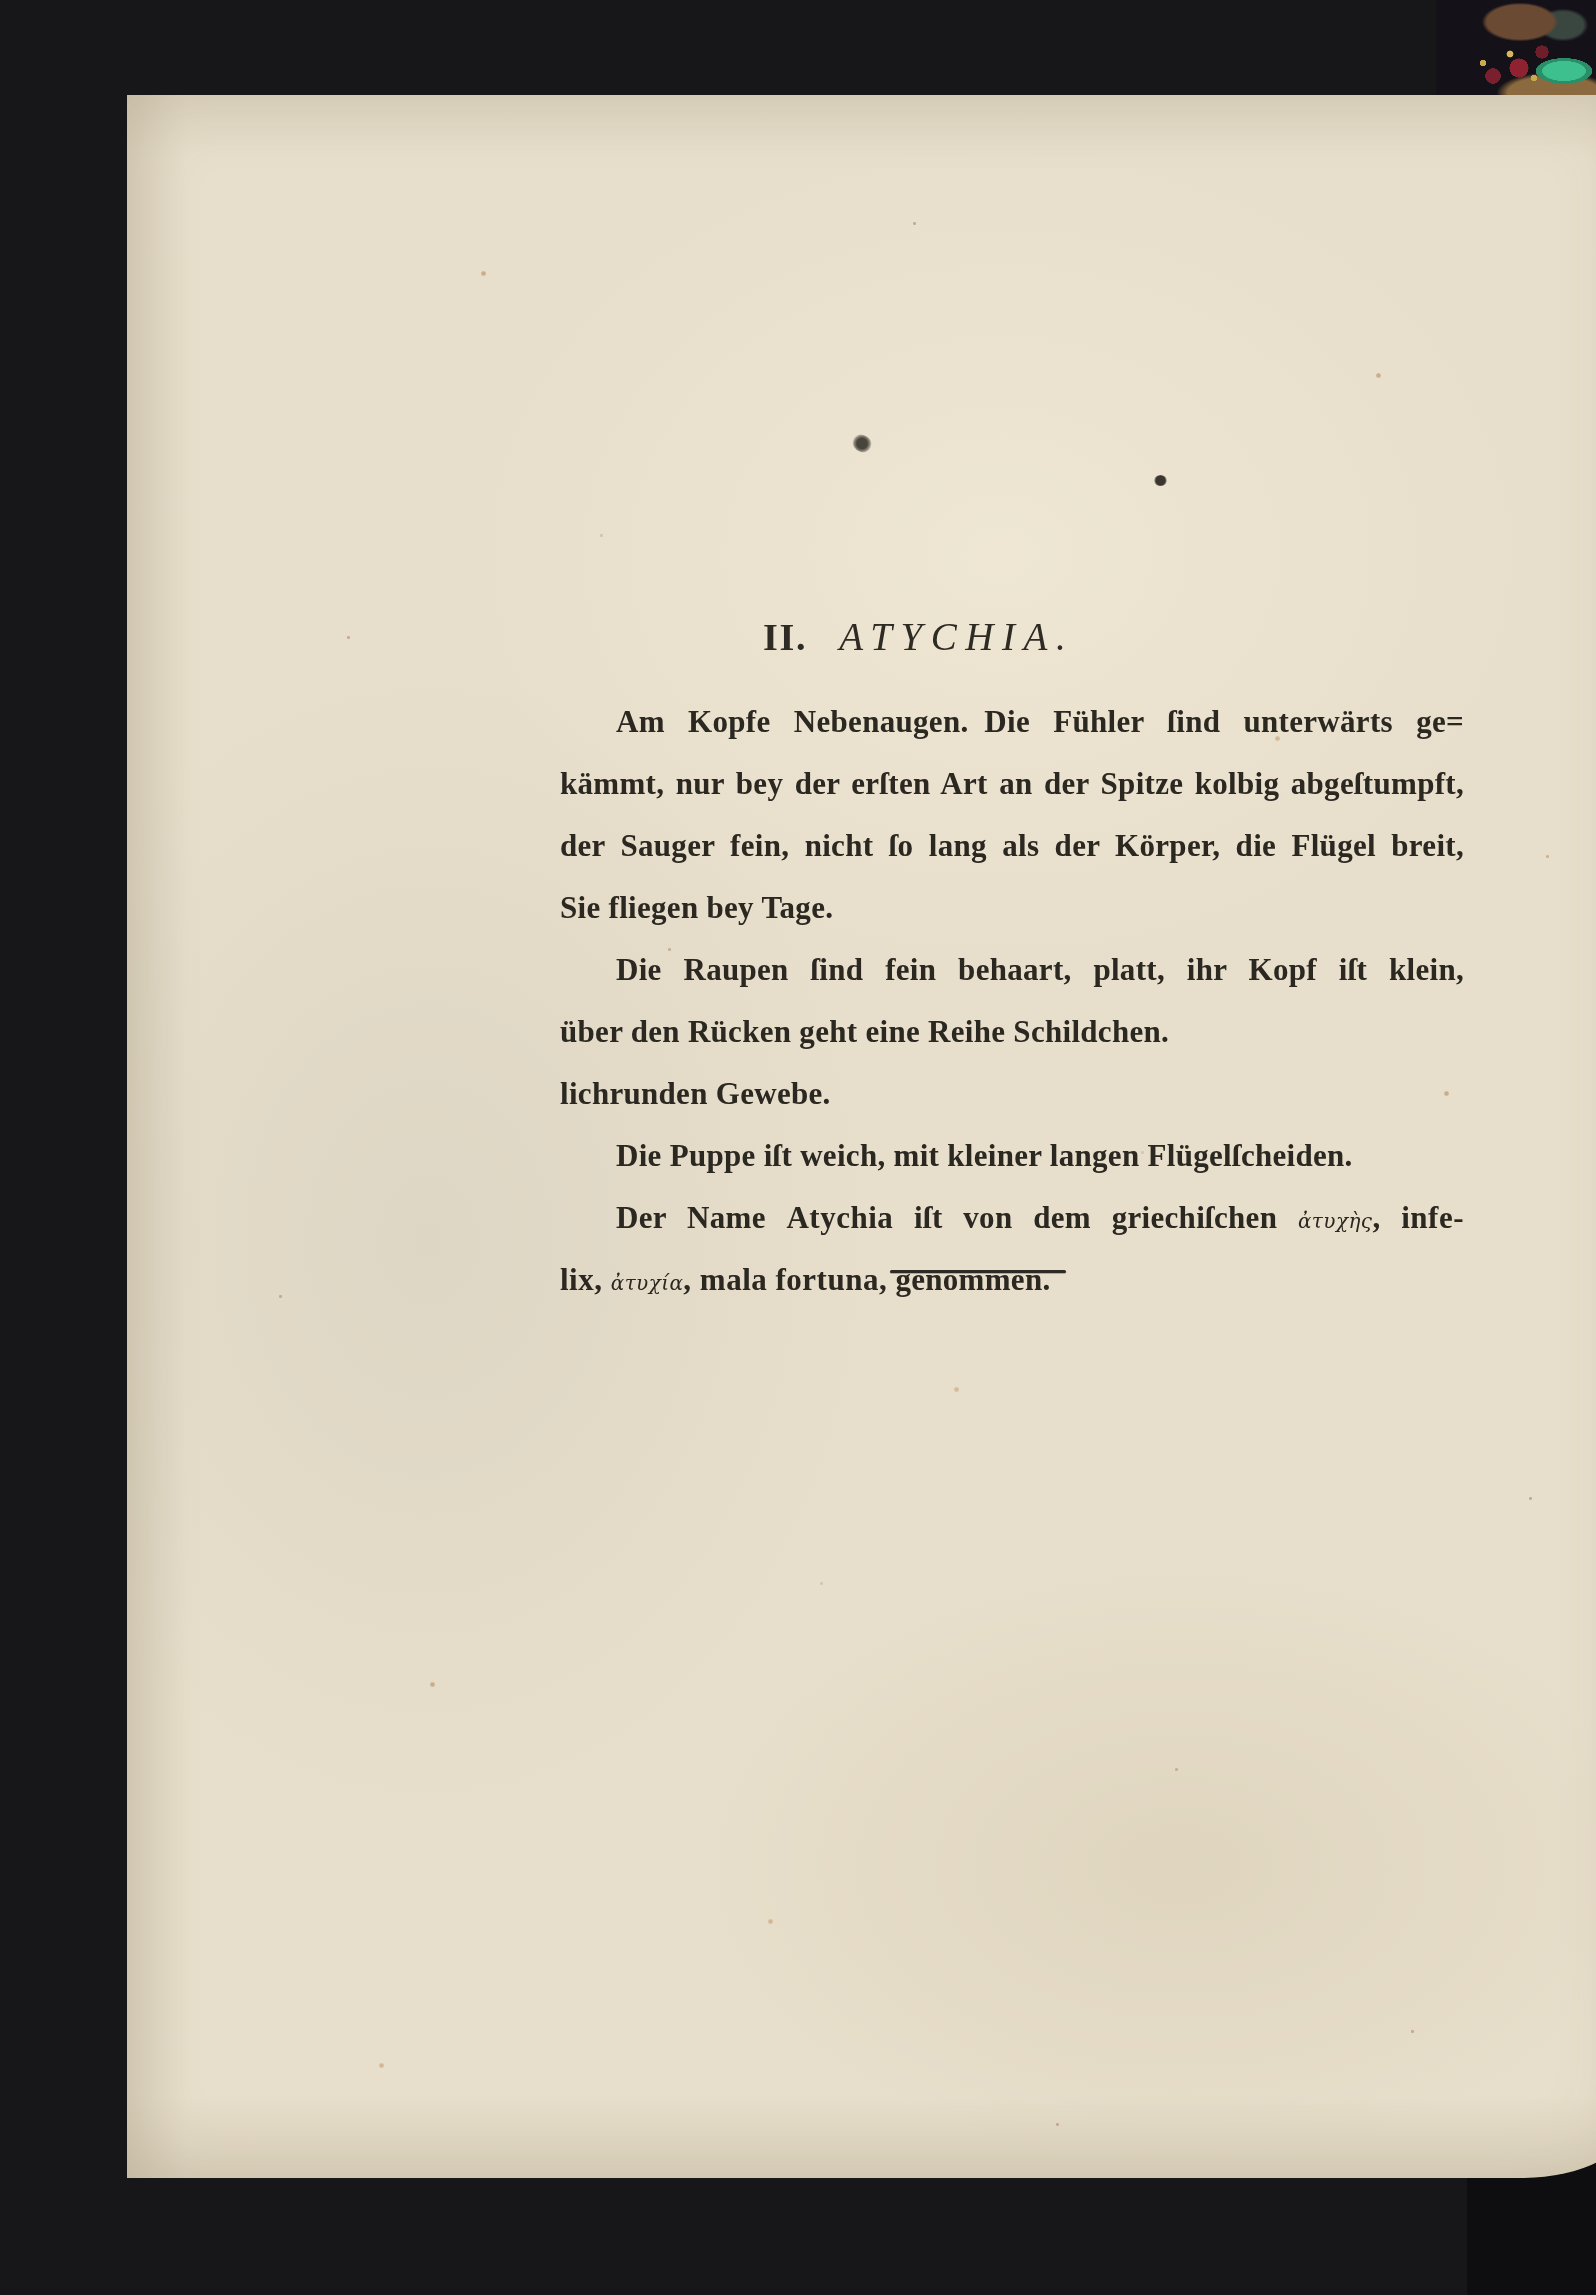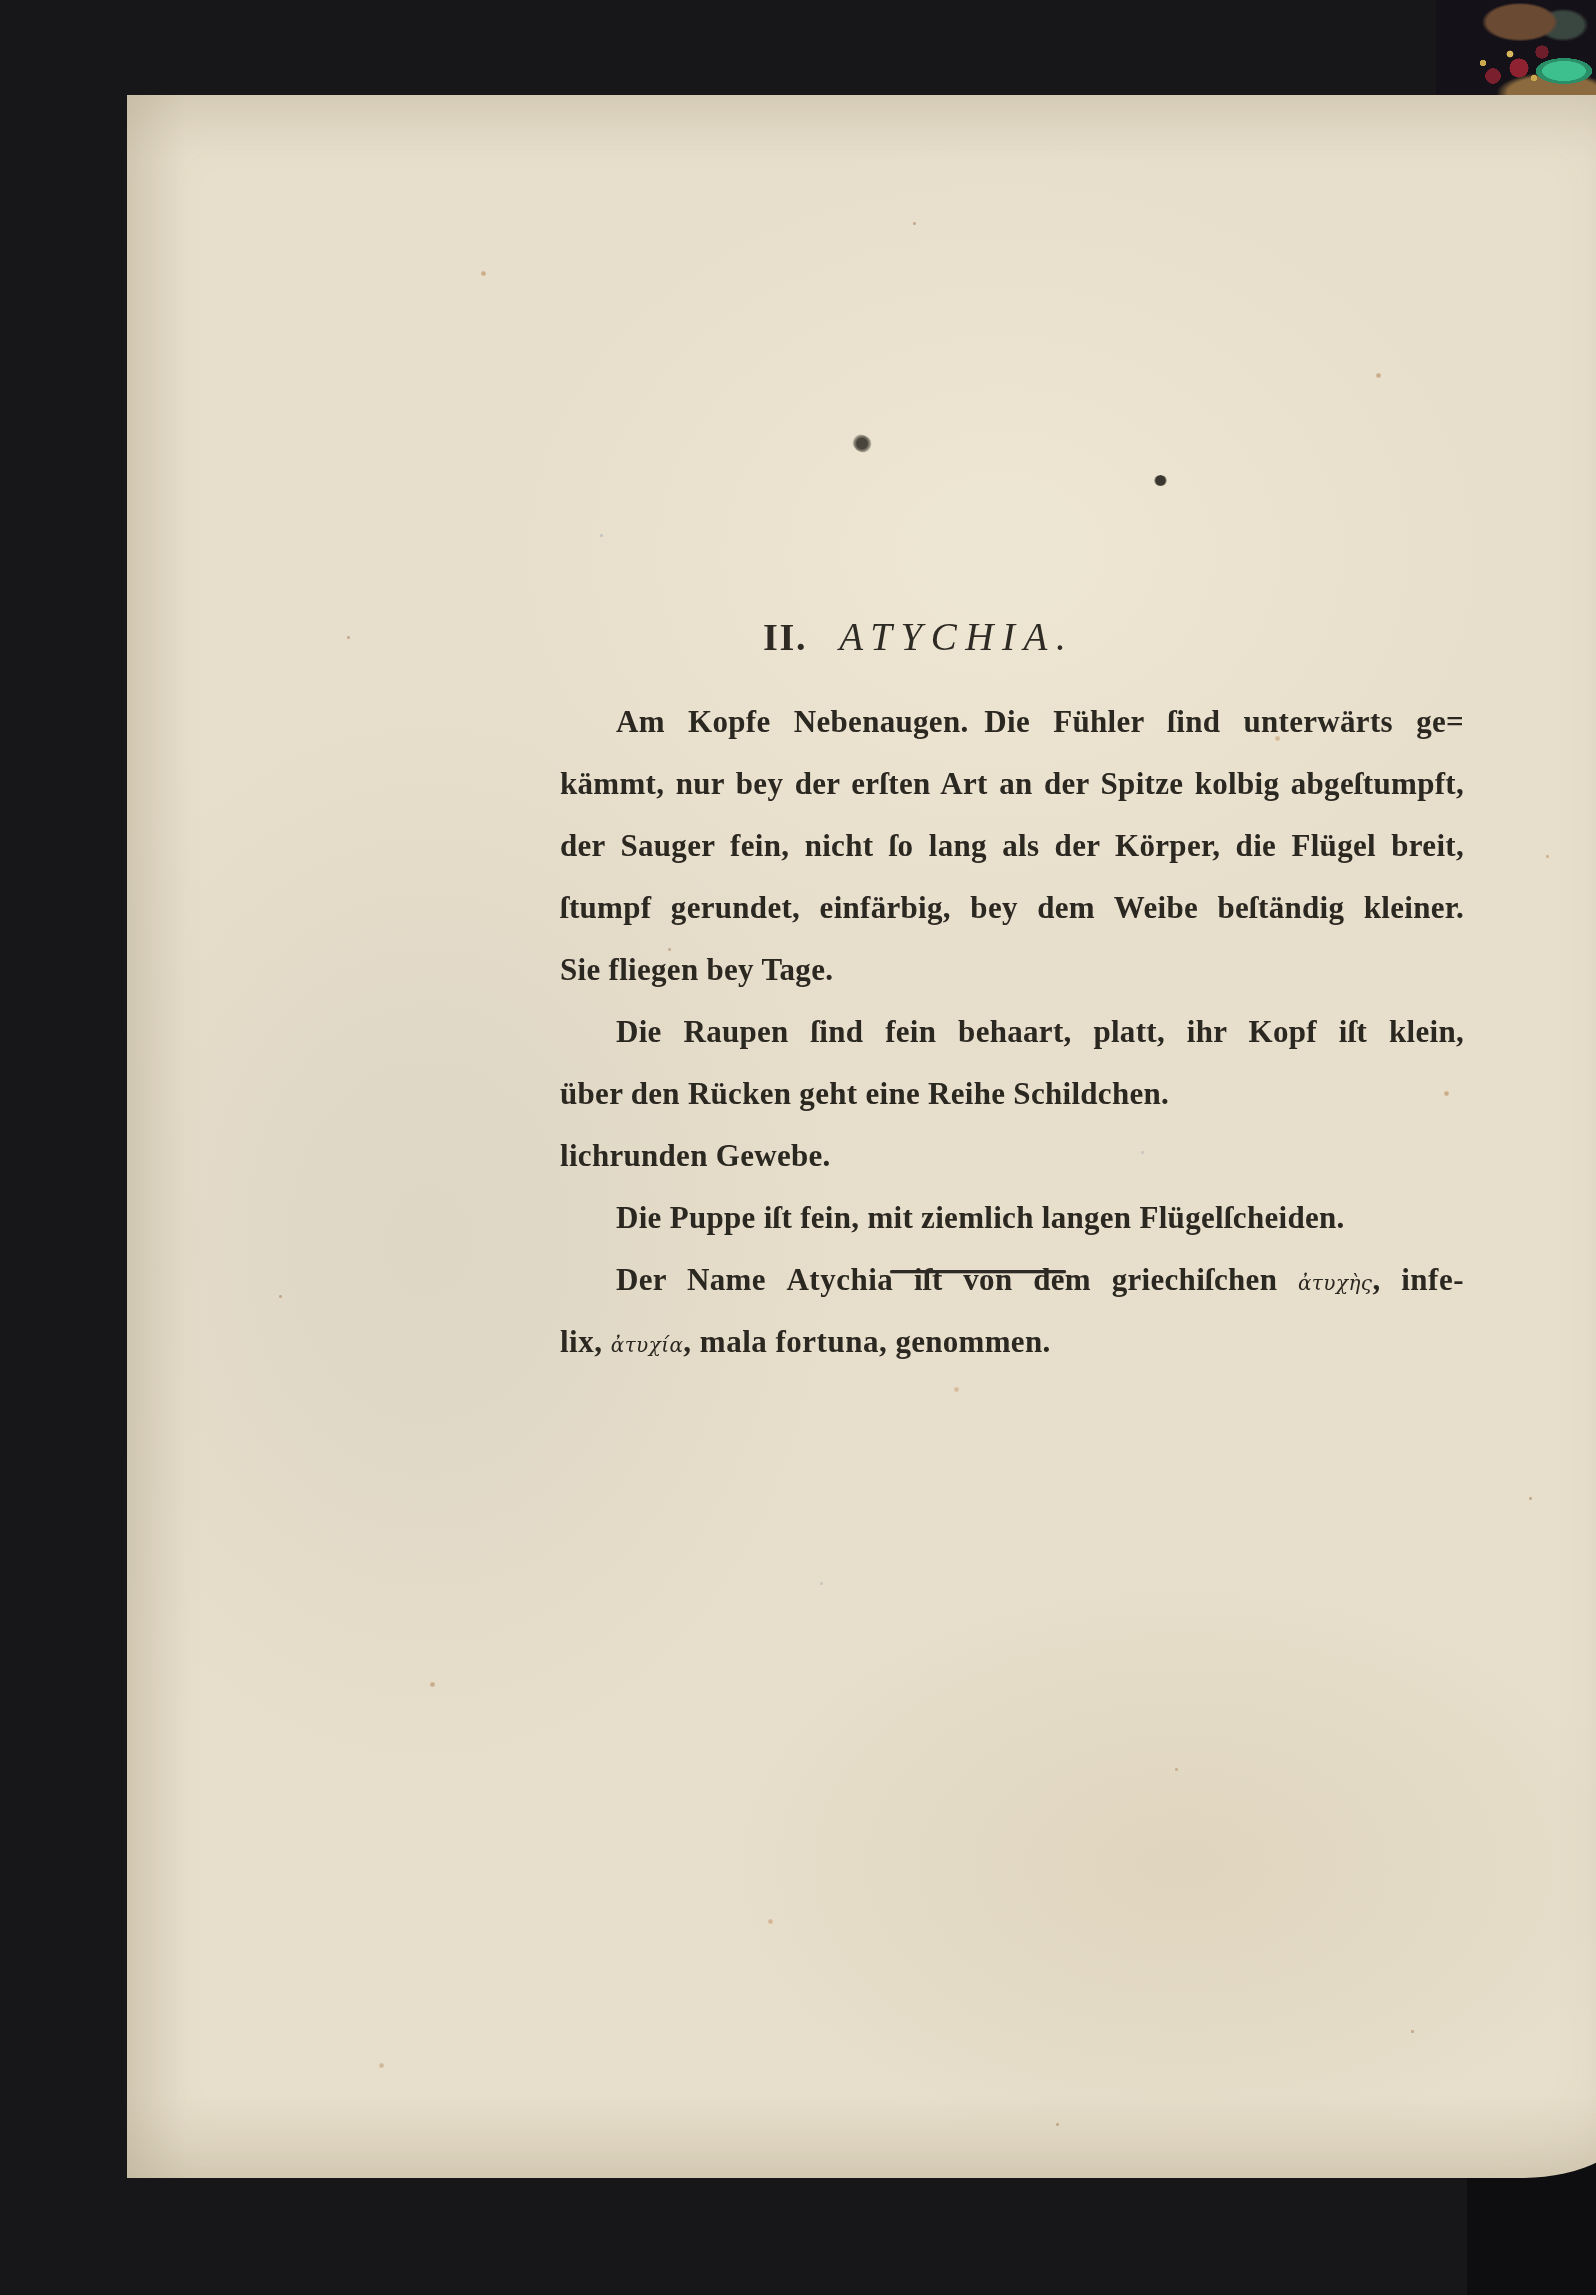--- a/index.html
+++ b/index.html
@@ -140,25 +140,24 @@
   <div class="speck-2"></div>
 
   <div class="heading">
     <span class="num">II.</span><span class="ttl">ATYCHIA.</span>
   </div>
 
   <div class="text-block">
       <div class="text-line justify indent"><span class="seg-fr">Am Kopfe Nebenaugen. Die Fühler ſind unterwärts ge=</span></div>
       <div class="text-line justify"><span class="seg-fr">kämmt, nur bey der erſten Art an der Spitze kolbig abgeſtumpft,</span></div>
       <div class="text-line justify"><span class="seg-fr">der Sauger fein, nicht ſo lang als der Körper, die Flügel breit,</span></div>
-      <div class="text-line justify"><span class="seg-fr">ſtumpf gerundet, einfärbig, bey dem Weibe beſtändig kleiner.</span></div>
       <div class="text-line"><span class="seg-fr">Sie fliegen bey Tage.</span></div>
       <div class="text-line justify indent"><span class="seg-fr">Die Raupen ſind fein behaart, platt, ihr Kopf iſt klein,</span></div>
       <div class="text-line"><span class="seg-fr">über den Rücken geht eine Reihe Schildchen.</span></div>
       <div class="text-line"><span class="seg-fr">lichrunden Gewebe.</span></div>
-      <div class="text-line indent"><span class="seg-fr">Die Puppe iſt fein, mit ziemlich langen Flügelſcheiden.</span></div>
+      <div class="text-line indent"><span class="seg-fr">Die Puppe iſt weich, mit kleiner langen Flügelſcheiden.</span></div>
       <div class="text-line justify indent"><span class="seg-fr">Der Name </span><span class="seg-an">Atychia</span><span class="seg-fr"> iſt von dem griechiſchen </span><span class="seg-gr">ἀτυχὴς</span><span class="seg-fr">, </span><span class="seg-an">infe-</span></div>
       <div class="text-line"><span class="seg-an">lix, </span><span class="seg-gr">ἀτυχία</span><span class="seg-an">, mala fortuna, </span><span class="seg-fr">genommen.</span></div>
     </div>
 
   <div class="divider"></div>
 </div>
 
 
 </body></html>

